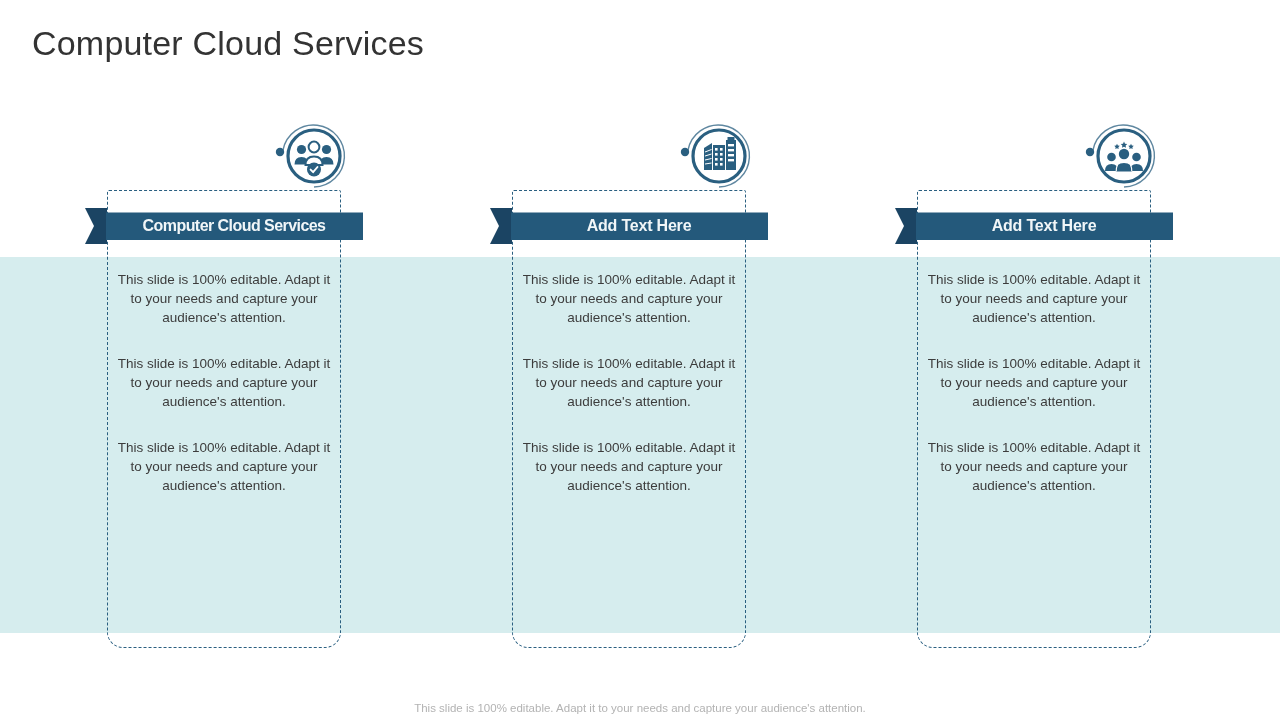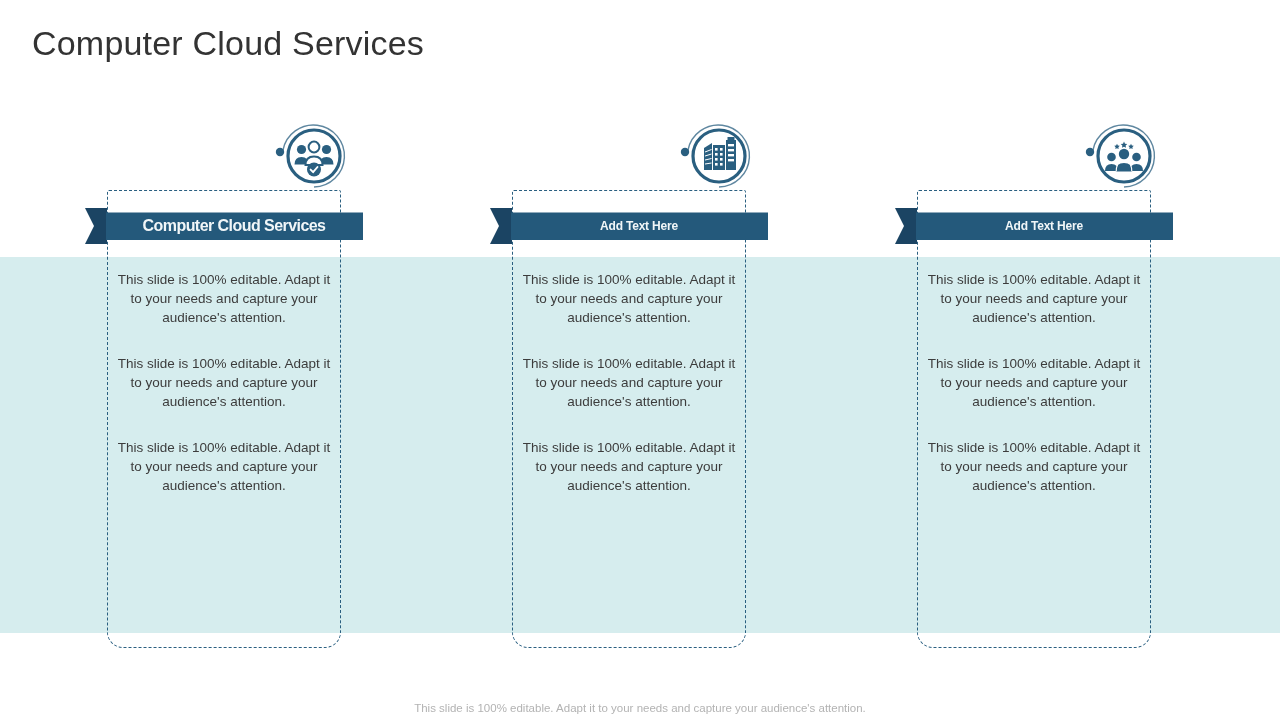--- a/index.html
+++ b/index.html
@@ -101,21 +101,21 @@
   }
   .ribbon-label {
     position: absolute;
     left: 24px;
     top: 0;
     width: 250px;
     height: 36px;
     line-height: 36px;
     text-align: center;
     color: #f1f6f8;
-    font-size: 12px;
+    font-size: 16px;
     font-weight: bold;
     letter-spacing: -0.2px;
     white-space: nowrap;
     overflow: hidden;
   }
   .ribbon-label.tight { font-size: 16px; letter-spacing: -0.55px; }
 
   
   .body-stack {
     position: absolute;

